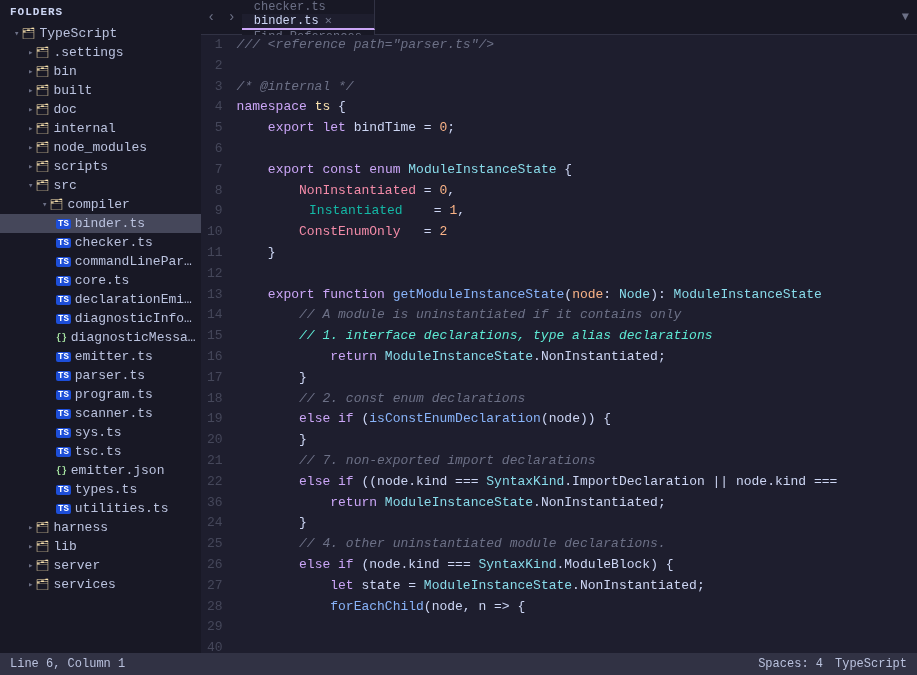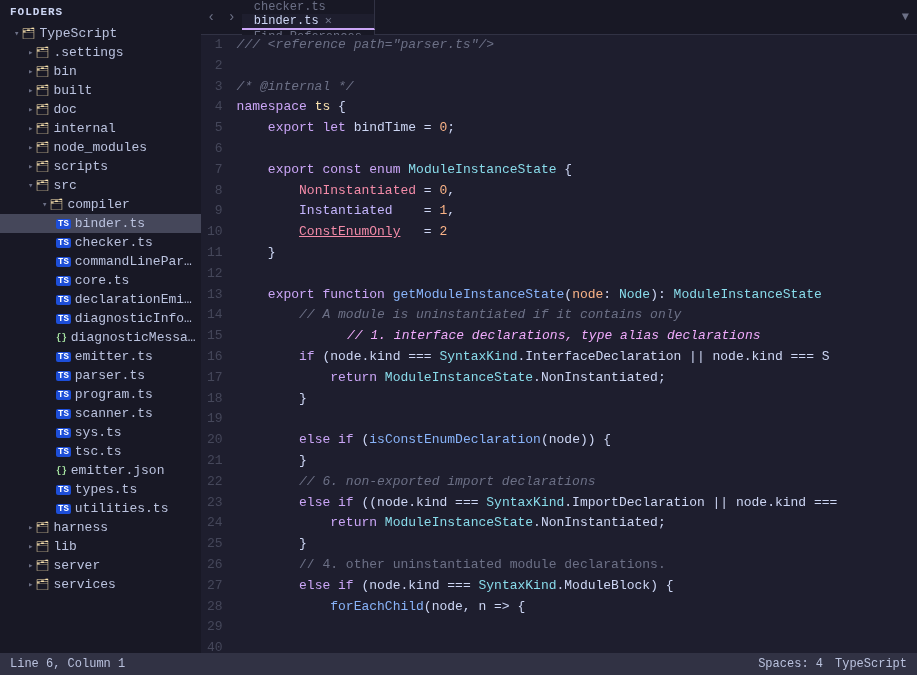--- a/index.html
+++ b/index.html
@@ -341,57 +341,57 @@
           <div>13</div>
           <div>14</div>
           <div>15</div>
           <div>16</div>
           <div>17</div>
           <div>18</div>
           <div>19</div>
           <div>20</div>
           <div>21</div>
           <div>22</div>
-          <div>23</div>
+          <div>36</div>
           <div>24</div>
           <div>25</div>
           <div>26</div>
           <div>27</div>
           <div>28</div>
           <div>29</div>
           <div>40</div>
         </div>
       <div class="code-content" id="code-content">
           <div class="code-line"><span style="color: rgb(108, 112, 134); font-style: italic;">/// &lt;reference path="parser.ts"/&gt;</span></div>
           <div class="code-line">&nbsp;</div>
           <div class="code-line"><span style="color: rgb(108, 112, 134); font-style: italic;">/* @internal */</span></div>
           <div class="code-line"><span style="color: rgb(203, 166, 247);">namespace</span><span style="color: rgb(205, 214, 244);"> </span><span style="color: rgb(249, 226, 175);">ts</span><span style="color: rgb(205, 214, 244);"> {</span></div>
           <div class="code-line"><span style="color: rgb(205, 214, 244);">    </span><span style="color: rgb(203, 166, 247);">export</span><span style="color: rgb(205, 214, 244);"> </span><span style="color: rgb(203, 166, 247);">let</span><span style="color: rgb(205, 214, 244);"> bindTime = </span><span style="color: rgb(250, 179, 135);">0</span><span style="color: rgb(205, 214, 244);">;</span></div>
           <div class="code-line">&nbsp;</div>
           <div class="code-line"><span style="color: rgb(205, 214, 244);">    </span><span style="color: rgb(203, 166, 247);">export</span><span style="color: rgb(205, 214, 244);"> </span><span style="color: rgb(203, 166, 247);">const</span><span style="color: rgb(205, 214, 244);"> </span><span style="color: rgb(203, 166, 247);">enum</span><span style="color: rgb(205, 214, 244);"> </span><span style="color: rgb(137, 220, 235);">ModuleInstanceState</span><span style="color: rgb(205, 214, 244);"> {</span></div>
           <div class="code-line"><span style="color: rgb(205, 214, 244);">        </span><span style="color: rgb(243, 139, 168);">NonInstantiated</span><span style="color: rgb(205, 214, 244);"> = </span><span style="color: rgb(250, 179, 135);">0</span><span style="color: rgb(205, 214, 244);">,</span></div>
-          <div class="code-line"><span style="color: rgb(205, 214, 244);">        </span><span style="color: #c4b5fd;">Instantiated</span><span style="color: rgb(205, 214, 244);">    = </span><span style="color: rgb(250, 179, 135);">1</span><span style="color: rgb(205, 214, 244);">,</span></div>
-          <div class="code-line"><span style="color: rgb(205, 214, 244);">        </span><span style="color: rgb(243, 139, 168); text-decoration: underline;">ConstEnumOnly</span><span style="color: rgb(205, 214, 244);">   = </span><span style="color: rgb(250, 179, 135);">2</span></div>
+          <div class="code-line"><span style="color: rgb(205, 214, 244);">        </span><span style="color: #14b8a6; margin-left: 10px;">Instantiated</span><span style="color: rgb(205, 214, 244);">    = </span><span style="color: rgb(250, 179, 135);">1</span><span style="color: rgb(205, 214, 244);">,</span></div>
+          <div class="code-line"><span style="color: rgb(205, 214, 244);">        </span><span style="color: rgb(243, 139, 168);">ConstEnumOnly</span><span style="color: rgb(205, 214, 244);">   = </span><span style="color: rgb(250, 179, 135);">2</span></div>
           <div class="code-line"><span style="color: rgb(205, 214, 244);">    }</span></div>
           <div class="code-line">&nbsp;</div>
           <div class="code-line"><span style="color: rgb(205, 214, 244);">    </span><span style="color: rgb(203, 166, 247);">export</span><span style="color: rgb(205, 214, 244);"> </span><span style="color: rgb(203, 166, 247);">function</span><span style="color: rgb(205, 214, 244);"> </span><span style="color: rgb(137, 180, 250);">getModuleInstanceState</span><span style="color: rgb(205, 214, 244);">(</span><span style="color: rgb(250, 179, 135);">node</span><span style="color: rgb(205, 214, 244);">: </span><span style="color: rgb(137, 220, 235);">Node</span><span style="color: rgb(205, 214, 244);">): </span><span style="color: rgb(137, 220, 235);">ModuleInstanceState</span></div>
           <div class="code-line"><span style="color: rgb(205, 214, 244);">        </span><span style="color: rgb(108, 112, 134); font-style: italic;">// A module is uninstantiated if it contains only</span></div>
-          <div class="code-line"><span style="color: rgb(205, 214, 244);">        </span><span style="color: #f0abfc; font-style: italic; margin-left: 48px;">// 1. interface declarations, type alias declarations</span></div>
-          <div class="code-line"><span style="color: rgb(205, 214, 244);">        </span><span style="color: rgb(203, 166, 247);">if</span><span style="color: rgb(205, 214, 244);"> (node.kind === </span><span style="color: rgb(137, 220, 235);">SyntaxKind</span><span style="color: rgb(205, 214, 244);">.InterfaceDeclaration || node.kind === S</span></div>
+          <div class="code-line"><span style="color: rgb(205, 214, 244);">        </span><span style="color: #5eead4; font-style: italic;">// 1. interface declarations, type alias declarations</span></div>
           <div class="code-line"><span style="color: rgb(205, 214, 244);">            </span><span style="color: rgb(203, 166, 247);">return</span><span style="color: rgb(205, 214, 244);"> </span><span style="color: rgb(137, 220, 235);">ModuleInstanceState</span><span style="color: rgb(205, 214, 244);">.NonInstantiated;</span></div>
           <div class="code-line"><span style="color: rgb(205, 214, 244);">        }</span></div>
-          <div class="code-line"><span style="color: rgb(205, 214, 244);">        </span></div>
+          <div class="code-line"><span style="color: rgb(205, 214, 244);">        </span><span style="color: rgb(108, 112, 134); font-style: italic;">// 2. const enum declarations</span></div>
           <div class="code-line"><span style="color: rgb(205, 214, 244);">        </span><span style="color: rgb(203, 166, 247);">else</span><span style="color: rgb(205, 214, 244);"> </span><span style="color: rgb(203, 166, 247);">if</span><span style="color: rgb(205, 214, 244);"> (</span><span style="color: rgb(137, 180, 250);">isConstEnumDeclaration</span><span style="color: rgb(205, 214, 244);">(node)) {</span></div>
           <div class="code-line"><span style="color: rgb(205, 214, 244);">        }</span></div>
-          <div class="code-line"><span style="color: rgb(205, 214, 244);">        </span><span style="color: rgb(108, 112, 134); font-style: italic;">// 6. non-exported import declarations</span></div>
+          <div class="code-line"><span style="color: rgb(205, 214, 244);">        </span><span style="color: rgb(108, 112, 134); font-style: italic;">// 7. non-exported import declarations</span></div>
           <div class="code-line"><span style="color: rgb(205, 214, 244);">        </span><span style="color: rgb(203, 166, 247);">else</span><span style="color: rgb(205, 214, 244);"> </span><span style="color: rgb(203, 166, 247);">if</span><span style="color: rgb(205, 214, 244);"> ((node.kind === </span><span style="color: rgb(137, 220, 235);">SyntaxKind</span><span style="color: rgb(205, 214, 244);">.ImportDeclaration || node.kind ===</span></div>
           <div class="code-line"><span style="color: rgb(205, 214, 244);">            </span><span style="color: rgb(203, 166, 247);">return</span><span style="color: rgb(205, 214, 244);"> </span><span style="color: rgb(137, 220, 235);">ModuleInstanceState</span><span style="color: rgb(205, 214, 244);">.NonInstantiated;</span></div>
           <div class="code-line"><span style="color: rgb(205, 214, 244);">        }</span></div>
-          <div class="code-line"><span style="color: rgb(205, 214, 244);">        </span><span style="color: rgb(108, 112, 134); ">// 4. other uninstantiated module declarations.</span></div>
+          <div class="code-line"><span style="color: rgb(205, 214, 244);">        </span><span style="color: rgb(108, 112, 134); font-style: italic;">// 4. other uninstantiated module declarations.</span></div>
           <div class="code-line"><span style="color: rgb(205, 214, 244);">        </span><span style="color: rgb(203, 166, 247);">else</span><span style="color: rgb(205, 214, 244);"> </span><span style="color: rgb(203, 166, 247);">if</span><span style="color: rgb(205, 214, 244);"> (node.kind === </span><span style="color: rgb(137, 220, 235);">SyntaxKind</span><span style="color: rgb(205, 214, 244);">.ModuleBlock) {</span></div>
+          <div class="code-line"><span style="color: rgb(205, 214, 244);">            </span><span style="color: rgb(203, 166, 247);">let</span><span style="color: rgb(205, 214, 244);"> state = </span><span style="color: rgb(137, 220, 235);">ModuleInstanceState</span><span style="color: rgb(205, 214, 244);">.NonInstantiated;</span></div>
           <div class="code-line"><span style="color: rgb(205, 214, 244);">            </span><span style="color: rgb(137, 180, 250);">forEachChild</span><span style="color: rgb(205, 214, 244);">(node, n =&gt; {</span></div>
         </div>
     </div>
   </div>
 </div>
 
 <div class="status-bar">
   <div class="status-left">
     <span>Line 6, Column 1</span>
   </div>

